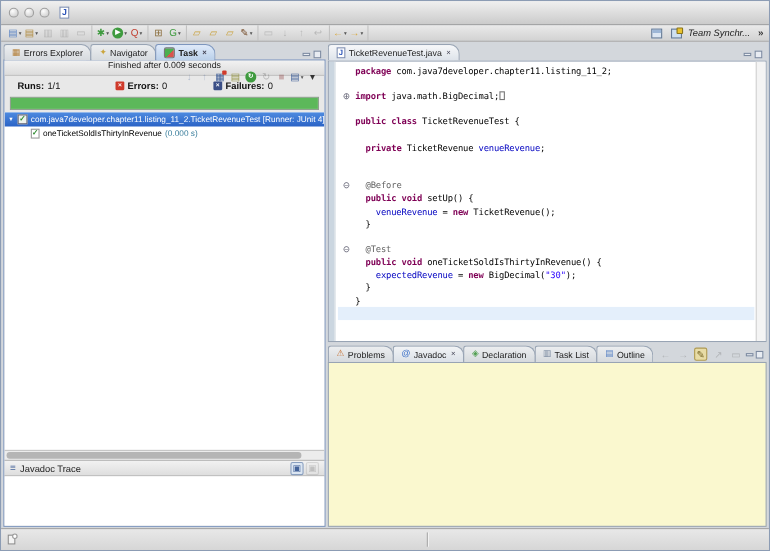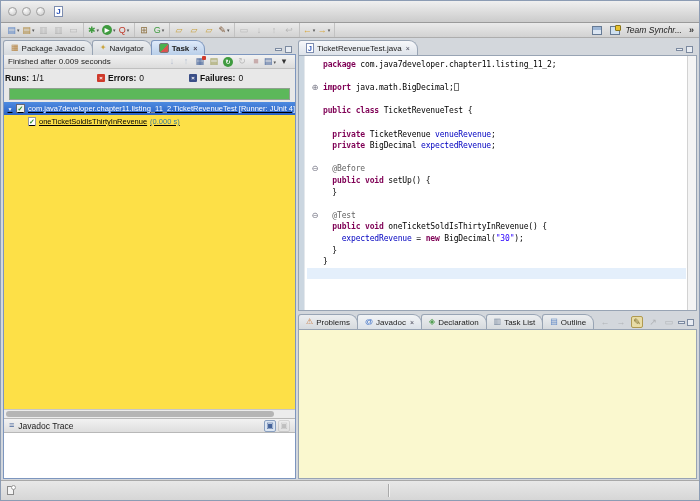--- a/index.html
+++ b/index.html
@@ -51,34 +51,34 @@
   .minmax{margin-left:auto;display:flex;gap:3px;align-items:center;padding:0 4px 2px 0;}
   .min-icon{width:7px;height:3px;border:1px solid #7c8aa0;background:#e8ecf2;display:inline-block;}
   .max-icon{width:7px;height:7px;border:1px solid #7c8aa0;background:#e8ecf2;display:inline-block;}
 
   
   .left-panel{position:absolute;left:2px;top:38px;width:293px;bottom:21px;}
   .left-panel .tab.active{background:linear-gradient(#dfeafa,#b9cfe9);border-color:#7d96be;font-weight:bold;}
   .left-body{position:absolute;left:0;top:15px;right:0;bottom:0;border:1px solid #7d96be;
     background:#e8e8e8;overflow:hidden;}
   .junit-toolbar{height:14px;background:linear-gradient(#f2f2f2,#dcdcdc);border-bottom:1px solid #c0c0c0;
-    display:flex;align-items:center;padding:0 4px;}
+    display:flex;align-items:center;padding:0 4px;flex-direction:column;}
   .junit-status{font-size:8px;color:#222;white-space:nowrap;}
   .junit-icons{margin-left:auto;display:flex;align-items:center;}
   .junit-icons .tb-item{height:12px;min-width:12px;}
-  .counters{height:17px;display:flex;align-items:center;font-size:8.5px;color:#111;padding:0 1px;}
+  .counters{height:17px;display:flex;align-items:center;font-size:8.5px;color:#111;padding:0 12px;}
   .counter-group{display:flex;align-items:center;gap:3px;width:92px;}
   .cnt-label{font-weight:600;}
   .err-icon{width:8px;height:8px;background:#cf3a2b;border-radius:1px;color:#fff;font-size:6px;
     line-height:8px;text-align:center;font-weight:bold;}
   .fail-icon{width:8px;height:8px;background:#3b4f87;border-radius:1px;color:#fff;font-size:6px;
     line-height:8px;text-align:center;font-weight:bold;}
   .progress-wrap{margin:2px 5px 3px 5px;height:12px;border:1px solid #8fa08f;background:#d8d8d8;}
   .progress-fill{height:100%;}
-  .test-tree{position:absolute;left:0;top:47px;right:0;bottom:69px;background:#fde047;overflow:hidden;text-decoration:underline;}
+  .test-tree{position:absolute;left:0;top:47px;right:0;bottom:69px;background:#ffffff;overflow:hidden;}
   .tree-row{height:13px;display:flex;align-items:center;font-size:7.5px;white-space:nowrap;overflow:hidden;}
   .tree-row.selected{background:linear-gradient(#4e8be0,#2b63c6);color:#fff;}
   .disclosure{width:12px;text-align:center;font-size:5px;flex:0 0 auto;}
   .suite-icon{width:9px;height:9px;background:#eef3ee;border:1px solid #667;flex:0 0 auto;
     font-size:7px;line-height:8px;text-align:center;color:#2e8b2e;margin-right:3px;font-weight:bold;}
   .testok-icon{width:8px;height:9px;background:#fff;border:1px solid #999;flex:0 0 auto;
     font-size:7px;line-height:8px;text-align:center;color:#2e8b2e;margin:0 3px 0 24px;font-weight:bold;}
   .tree-time{margin-left:3px;}
   .hscroll{position:absolute;left:0;right:0;bottom:60px;height:9px;background:#ececec;border-top:1px solid #c6c6c6;}
   .hthumb{position:absolute;left:2px;top:1px;height:6px;width:92%;background:#b5b5b5;border-radius:3px;}
@@ -236,21 +236,21 @@
       </span>
       <span class="team-label">Team Synchr...</span>
       <span class="overflow">»</span>
     </div>
   </div>
 
   <div class="left-panel">
     <div class="tab-row" id="left-tabs">
         <span class="tab">
           <span class="tab-glyph" style="color: rgb(181, 129, 60);">▦</span>
-          <span>Package Javadoc</span>
+          <span>Errors Explorer</span>
         </span>
         <span class="tab">
           <span class="tab-glyph" style="color: rgb(202, 165, 61);">✦</span>
           <span>Navigator</span>
         </span>
         <span class="tab active">
           <span style="width: 10px; height: 10px; border: 1px solid rgb(119, 119, 119); border-radius: 2px; background: linear-gradient(135deg, rgb(76, 175, 80) 55%, rgb(217, 83, 79) 55%);"></span>
           <span>Task</span>
           <span class="close">×</span>
         </span>
@@ -378,33 +378,36 @@
           <div class="code-line">
             <span class="fold"></span>
             <span class="ltext"></span>
           </div>
           <div class="code-line">
             <span class="fold"></span>
             <span class="ltext"><span class="tok-p">  </span><span class="tok-k">private</span><span class="tok-p"> TicketRevenue </span><span class="tok-f2">venueRevenue</span><span class="tok-p">;</span></span>
           </div>
           <div class="code-line">
             <span class="fold"></span>
-            <span class="ltext"><span class="tok-p">  </span><span class="tok-k">private</span><span class="tok-p"> BigDecimal </span><span class="tok-f2">expectedRevenue</span><span class="tok-p">;</span></span>
           </div>
           <div class="code-line">
             <span class="fold"></span>
             <span class="ltext"></span>
           </div>
           <div class="code-line">
             <span class="fold">⊖</span>
             <span class="ltext"><span class="tok-p">  </span><span class="tok-a">@Before</span></span>
           </div>
           <div class="code-line">
             <span class="fold"></span>
             <span class="ltext"><span class="tok-p">  </span><span class="tok-k">public</span><span class="tok-p"> </span><span class="tok-k">void</span><span class="tok-p"> setUp() {</span></span>
+          </div>
+          <div class="code-line">
+            <span class="fold"></span>
+            <span class="ltext"><span class="tok-p">    </span><span class="tok-f2">venueRevenue</span><span class="tok-p"> = </span><span class="tok-k">new</span><span class="tok-p"> TicketRevenue();</span></span>
           </div>
           <div class="code-line">
             <span class="fold"></span>
             <span class="ltext"><span class="tok-p">  }</span></span>
           </div>
           <div class="code-line">
             <span class="fold"></span>
             <span class="ltext"></span>
           </div>
           <div class="code-line">

